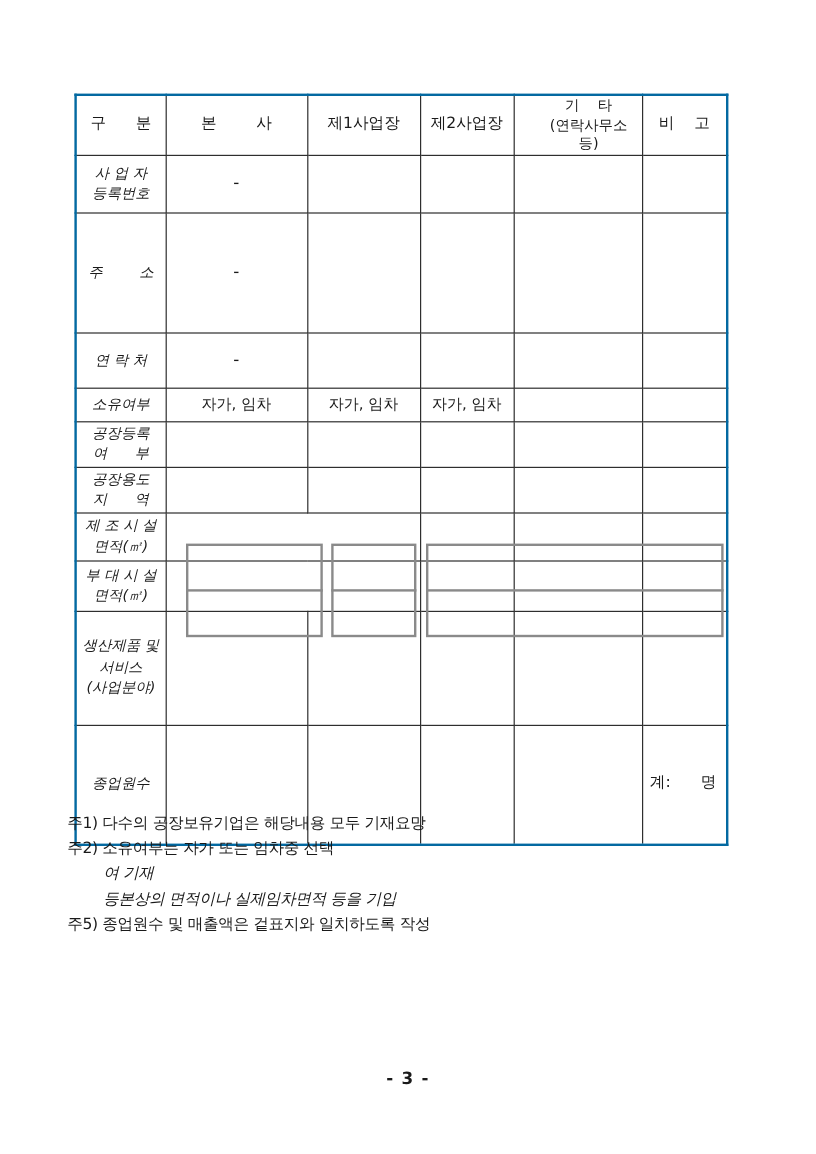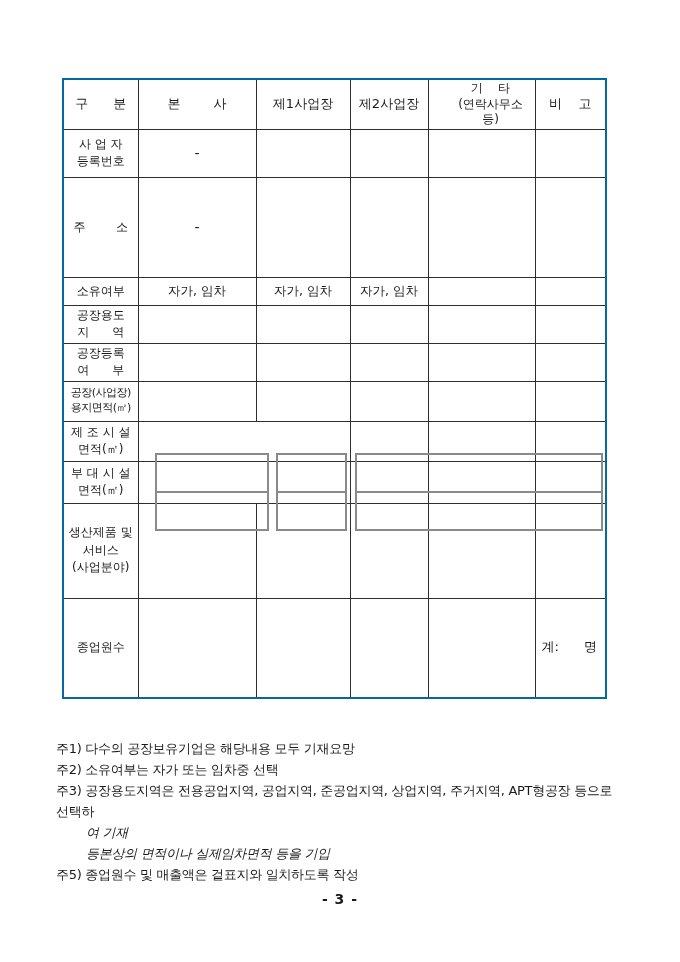--- a/index.html
+++ b/index.html
@@ -15,41 +15,41 @@
     border-collapse:collapse; table-layout:fixed; width:543px;
     font-size:13px;
   }
   .tbl td {
     border:1.5px solid #2e2e2e;
     text-align:center; vertical-align:middle;
     white-space:pre-wrap; line-height:1.45;
     overflow:hidden; padding:1px 2px;
   }
   .tbl { border:2px solid #0369a1; }
-  td.lbl { font-size:12px; }
+  td.lbl { font-size:12px;font-style:italic; }
   td.hdr { font-size:13px; }
   td.hdr-small { font-size:12px; line-height:1.3;padding-left:20px; }
   td.tight { font-size:11px; letter-spacing:-0.5px; line-height:1.35; }
   td.dash { font-size:14px; }
   td.val { font-size:12.5px; }
   td.bigo-split { padding:2px 8px 2px 6px; }
   .split { display:flex; justify-content:space-between; align-items:center; width:100%; }
   td.bigo-left { text-align:left; padding-left:6px; }
   .unit-small { font-size:10px; display:block; line-height:1.2; }
   
   .obox {
     position:absolute; border:2px solid #8a8a8a; background:transparent;
   }
   .obox .mid {
     position:absolute; left:-2px; right:-2px; top:36px;
     border-top:2px solid #8a8a8a; height:0;
   }
   
   .footnotes {
-    position:absolute; left:56px; top:738px; width:572px;
+    position:absolute; left:56px; top:676px; width:572px;
     font-size:13px; line-height:1.62; letter-spacing:-0.3px;
   }
   .fn-line { white-space:pre-wrap; }
   .fn-line.cont { padding-left:30px;font-style:italic; }
   .fn-line.section { padding-left:30px; margin-top:2px; }
   
   .page-number {
     position:absolute; left:0; top:891px; width:680px;
     text-align:center; font-weight:bold; font-size:14px; letter-spacing:1px;
   }
@@ -91,59 +91,58 @@
 
       <tr style="height:100px">
         <td class="lbl">주        소</td>
         <td class="dash">-</td>
         <td></td>
         <td></td>
         <td></td>
         <td></td>
       </tr>
 
+      <tr style="height:46px">
+        <td class="lbl">연 락 처</td>
+        <td class="dash">-</td>
+        <td></td>
+        <td></td>
+        <td></td>
+        <td></td>
+      </tr>
 
       <tr style="height:28px">
         <td class="lbl">소유여부</td>
         <td class="val">자가, 임차</td>
         <td class="val">자가, 임차</td>
         <td class="val">자가, 임차</td>
         <td></td>
         <td></td>
       </tr>
 
+      <tr style="height:33px">
+        <td class="lbl">공장등록
+여      부</td>
+        <td></td>
+        <td></td>
+        <td></td>
+        <td></td>
+        <td></td>
+      </tr>
+
       <tr style="height:38px">
         <td class="lbl">공장용도
 지      역</td>
         <td></td>
         <td></td>
         <td></td>
         <td></td>
         <td></td>
       </tr>
 
-      <tr style="height:33px">
-        <td class="lbl">공장등록
-여      부</td>
-        <td></td>
-        <td></td>
-        <td></td>
-        <td></td>
-        <td></td>
-      </tr>
-
-      <tr style="height:40px">
-        <td class="lbl tight">공장(사업장)
-용지면적(㎡)</td>
-        <td></td>
-        <td></td>
-        <td></td>
-        <td></td>
-        <td></td>
-      </tr>
 
       <tr style="height:40px">
         <td class="lbl">제 조 시 설
 면적(㎡)</td>
         <td colspan="2"></td>
         <td></td>
         <td></td>
         <td></td>
       </tr>
 
@@ -190,21 +189,20 @@
   <div class="obox" style="left:276px; top:453px; width:71px; height:78px;">
     <div class="mid"></div>
   </div>
   <div class="obox" style="left:355px; top:453px; width:248px; height:78px;">
     <div class="mid"></div>
   </div>
 
   <div class="footnotes">
     <div class="fn-line">주1) 다수의 공장보유기업은 해당내용 모두 기재요망</div>
     <div class="fn-line">주2) 소유여부는 자가 또는 임차중 선택</div>
-    <div class="fn-line">주3) 공장용도지역은 전용공업지역, 공업지역, 준공업지역, 상업지역, 주거지역, APT형공장 등으로 선택하</div>
     <div class="fn-line cont">여 기재</div>
     <div class="fn-line cont">등본상의 면적이나 실제임차면적 등을 기입</div>
     <div class="fn-line">주5) 종업원수 및 매출액은 겉표지와 일치하도록 작성</div>
   </div>
 
   <div class="page-number">- 3 -</div>
 
 </div>
 
 </body></html>

